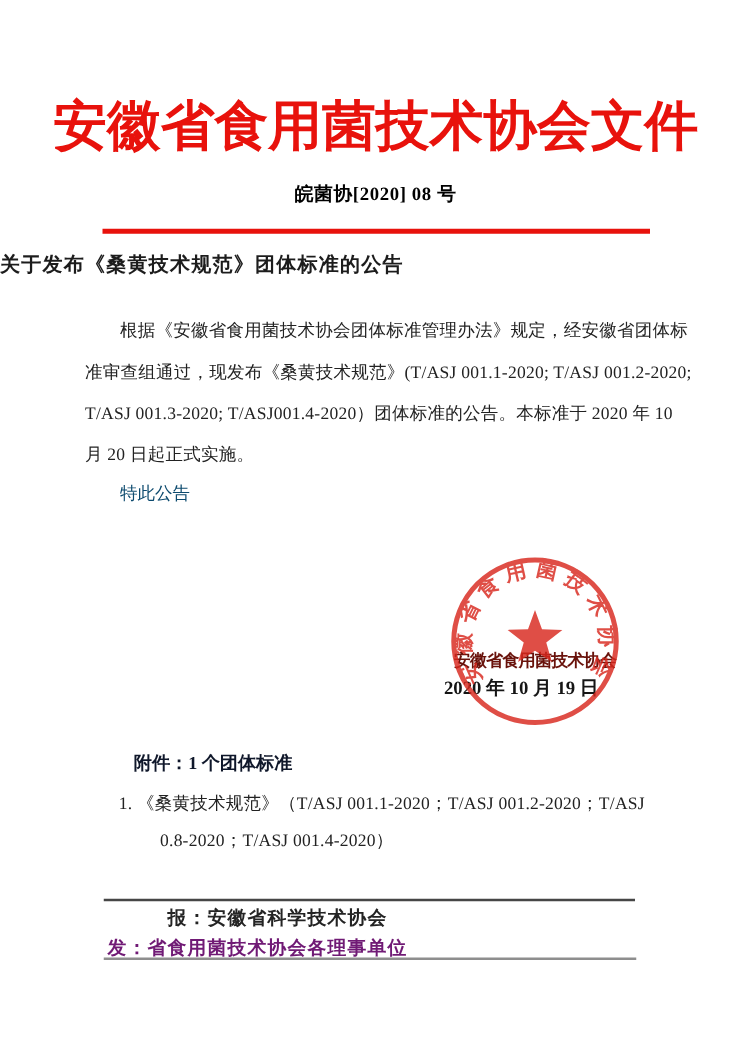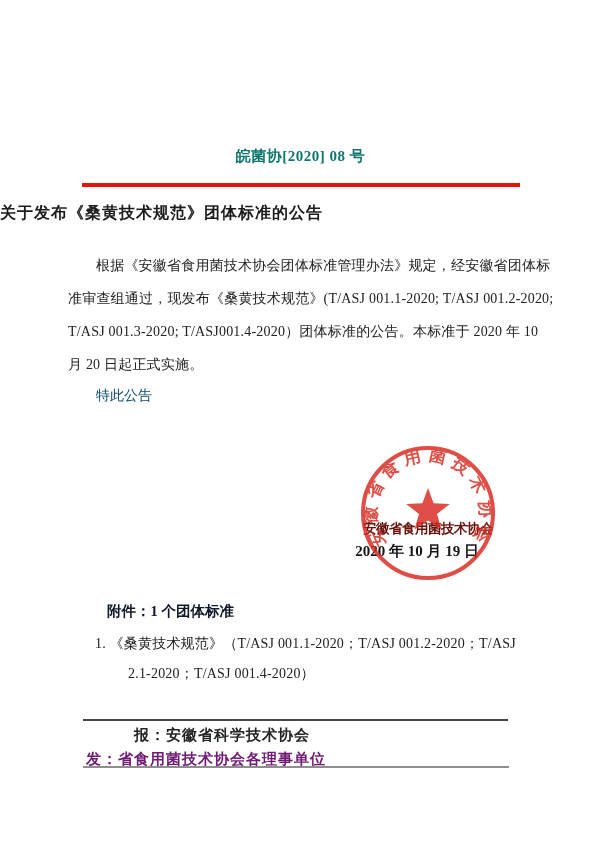--- a/index.html
+++ b/index.html
@@ -7,21 +7,21 @@
     position:relative;width:601px;height:846px;background:#ffffff;overflow:hidden;
     font-family:"Liberation Serif","DejaVu Serif",serif;color:#1e1e1e;
   }
   .doc-title{
     position:absolute;top:76px;left:0;width:601px;margin:0;
     text-align:center;font-size:43px;line-height:52px;font-weight:bold;
     color:#e8120c;letter-spacing:0px;white-space:nowrap;
   }
   .doc-number{
     position:absolute;top:144px;left:0;width:601px;height:24px;line-height:24px;
-    text-align:center;font-size:15px;font-weight:bold;color:#0f766e;letter-spacing:0.5px;
+    text-align:center;font-size:15px;font-weight:bold;color:#000000;letter-spacing:0.5px;
   }
   .red-rule{
     position:absolute;top:183px;left:82px;width:438px;height:4px;background:#e8120c;
   }
   .subject{
     position:absolute;top:200px;left:0;width:601px;height:26px;line-height:26px;margin:0;
     text-align:left;font-size:16px;font-weight:bold;color:#1c1c1c;letter-spacing:1px;
   }
   .para{position:absolute;left:68px;top:249px;width:510px;}
   .bline{
@@ -64,20 +64,21 @@
   .footer-send{
     position:absolute;left:86px;top:750px;height:18px;line-height:18px;
     font-size:15px;font-weight:600;color:#701a75;white-space:nowrap;letter-spacing:1px;
   }
 </style>
 </head>
 <body>
 
 <div class="page">
 
+  <h1 class="doc-title">安徽省食用菌技术协会文件</h1>
 
   <div class="doc-number">皖菌协[2020] 08 号</div>
 
   <div class="red-rule"></div>
 
   <h2 class="subject">关于发布《桑黄技术规范》团体标准的公告</h2>
 
   <div class="para">
     <div class="bline indent">根据《安徽省食用菌技术协会团体标准管理办法》规定，经安徽省团体标</div>
     <div class="bline">准审查组通过，现发布《桑黄技术规范》(T/ASJ 001.1-2020; T/ASJ 001.2-2020;</div>
@@ -96,20 +97,20 @@
     <defs>
       <path id="ringPath" d="M 35.2 108.4 A 52 52 0 1 1 114.8 108.4" fill="none"></path>
     </defs>
     <text class="seal-ring-text" fill="#d8281e">
       <textPath href="#ringPath" startOffset="50%" text-anchor="middle">安徽省食用菌技术协会</textPath>
     </text>
   </svg>
 
   <div class="attach-label">附件：1 个团体标准</div>
   <div class="attach-item1">1. 《桑黄技术规范》（T/ASJ 001.1-2020；T/ASJ 001.2-2020；T/ASJ</div>
-  <div class="attach-item2">2.1-2020；T/ASJ 001.4-2020）</div>
+  <div class="attach-item2">0.8-2020；T/ASJ 001.4-2020）</div>
 
   <div class="footer-rule-top"></div>
   <div class="footer-report">报：安徽省科学技术协会</div>
   <div class="footer-send">发：省食用菌技术协会各理事单位</div>
   <div class="footer-rule-bottom"></div>
 
 </div>
 
 </body></html>

